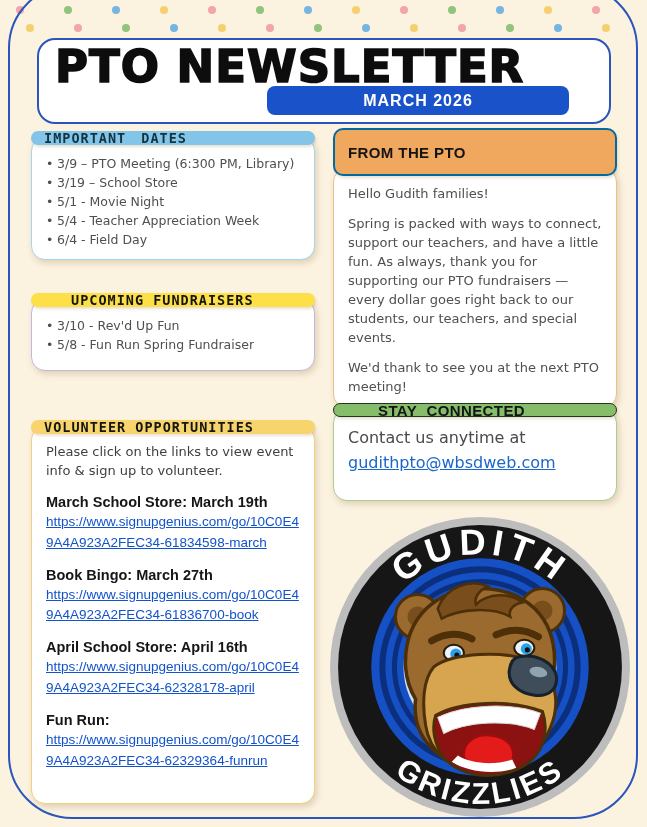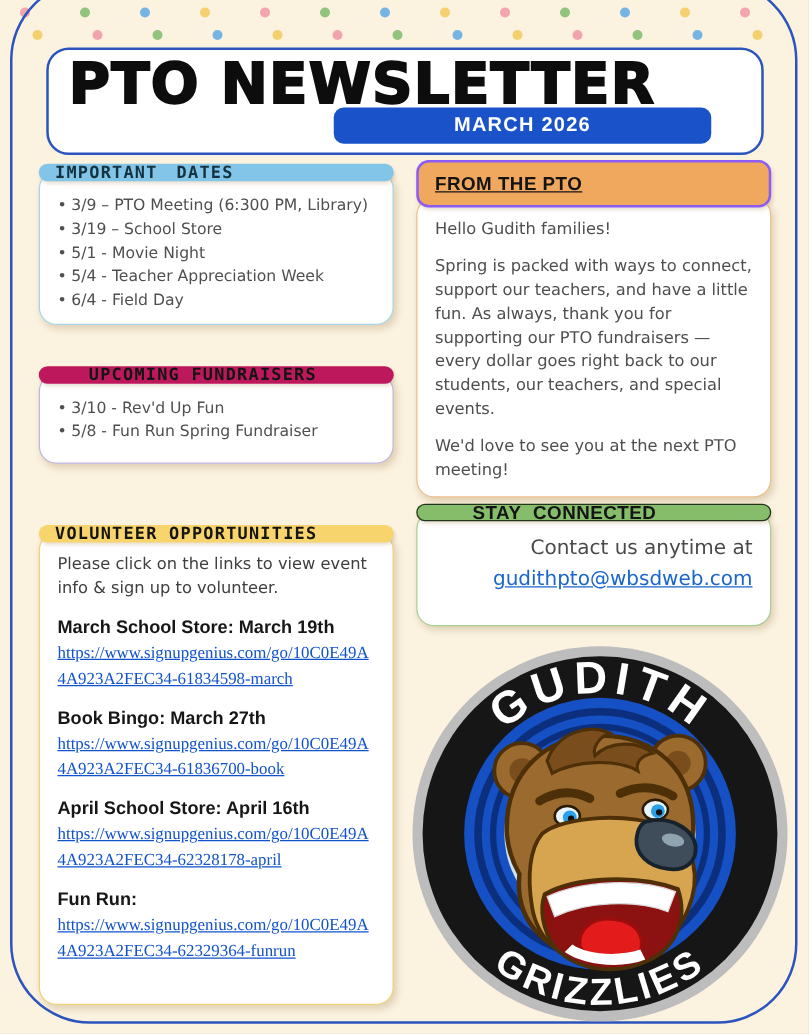--- a/index.html
+++ b/index.html
@@ -43,34 +43,34 @@
     position:relative;z-index:1;background:#fff;border-radius:14px;
     margin-top:-8px;padding:16px 14px 10px;
     box-shadow:2px 3px 6px rgba(150,120,70,.28);
     color:#4f4f4f;
   }
   .card-head.sans{font-family:"Liberation Sans",sans-serif;font-size:15px;letter-spacing:.4px;}
   #card-dates .card-head{color:#14323f;word-spacing:6px;}
   #card-dates .card-body{border:1.5px solid #a5d6ee;}
   #card-fund .card-body{border:1.5px solid #c3b7e2;min-height:44px;}
   #card-vol .card-body{border:1.5px solid #f0d27a;min-height:350px;}
-  #card-pto .card-head{border:2px solid #8b5cf6;height:38px;border-radius:10px;text-decoration:underline;}
+  #card-pto .card-head{border:2px solid #0369a1;height:48px;border-radius:10px;}
   #card-pto .card-body{border:1.5px solid #eec08c;min-height:200px;}
   #card-stay .card-head{border:1.5px solid #24341d;word-spacing:5px;padding-left:44px;}
-  #card-stay .card-body{border:1.5px solid #a6cf92;min-height:64px;text-align:right;}
+  #card-stay .card-body{border:1.5px solid #a6cf92;min-height:64px;}
   ul.plain{list-style:none;margin:0;padding:0;font-size:12.5px;line-height:1.52;}
   ul.plain li{position:relative;padding-left:11px;}
   ul.plain li::before{content:"•";position:absolute;left:0;}
   .pto-text p{margin:0 0 11px;font-size:13px;line-height:1.46;}
   .pto-text p:last-child{margin-bottom:0;}
   .vol-intro{margin:0 0 13px;font-size:13px;line-height:1.45;color:#3f3f3f;}
   .vol-event{margin-bottom:13px;}
   .vol-name{font-family:"Liberation Sans",sans-serif;font-weight:bold;
     font-size:14.5px;color:#161616;margin-bottom:2px;}
-  .vol-event a{display:block;font-family:Liberation Serif, serif;
+  .vol-event a{display:block;font-family:Liberation Sans, sans-serif;
     font-size:13.5px;line-height:1.55;color:#1253cc;text-decoration:underline;
     word-break:break-all;cursor:pointer;}
   .stay-text{font-size:16px;line-height:1.55;color:#4a4a4a;}
   .stay-text a{color:#1a66cc;text-decoration:underline;cursor:pointer;}
   
   .logo{position:absolute;left:329px;top:516px;width:302px;height:302px;z-index:2;}
 </style>
 </head>
 <body>
 
@@ -117,21 +117,21 @@
           <li>3/9  – PTO Meeting (6:300 PM, Library)</li>
           <li>3/19 – School Store</li>
           <li>5/1 - Movie Night</li>
           <li>5/4 - Teacher Appreciation Week</li>
           <li>6/4 - Field Day</li>
         </ul>
     </div>
   </section>
 
   <section class="card" id="card-fund" style="left:31px;top:293px;">
-    <div class="card-head" style="background-color: #be185d; padding-left: 40px;">UPCOMING FUNDRAISERS</div>
+    <div class="card-head" style="background-color: #fde047; padding-left: 40px;">UPCOMING FUNDRAISERS</div>
     <div class="card-body">
       <ul class="plain" id="fund-list">
           <li>3/10 - Rev'd Up Fun</li>
           <li>5/8 - Fun Run Spring Fundraiser</li>
         </ul>
     </div>
   </section>
 
   <section class="card" id="card-vol" style="left:31px;top:420px;">
     <div class="card-head" style="background-color: rgb(247, 212, 108);">VOLUNTEER OPPORTUNITIES</div>
@@ -156,21 +156,21 @@
           </div>
         </div>
     </div>
   </section>
 
   <section class="card" id="card-pto" style="left:333px;top:128px;">
     <div class="card-head sans" style="background-color: rgb(240, 167, 94);">FROM THE PTO</div>
     <div class="card-body pto-text" id="pto-paragraphs">
         <p>Hello Gudith families!</p>
         <p>Spring is packed with ways to connect, support our teachers, and have a little fun. As always, thank you for supporting our PTO fundraisers — every dollar goes right back to our students, our teachers, and special events.</p>
-        <p>We'd love to see you at the next PTO meeting!</p>
+        <p>We'd thank to see you at the next PTO meeting!</p>
       </div>
   </section>
 
   <section class="card" id="card-stay" style="left:333px;top:403px;">
     <div class="card-head sans" style="background-color: rgb(133, 189, 107);">STAY CONNECTED</div>
     <div class="card-body">
       <div class="stay-text">
         <span>Contact us anytime at</span><br>
         <a href="#">gudithpto@wbsdweb.com</a>
       </div>

